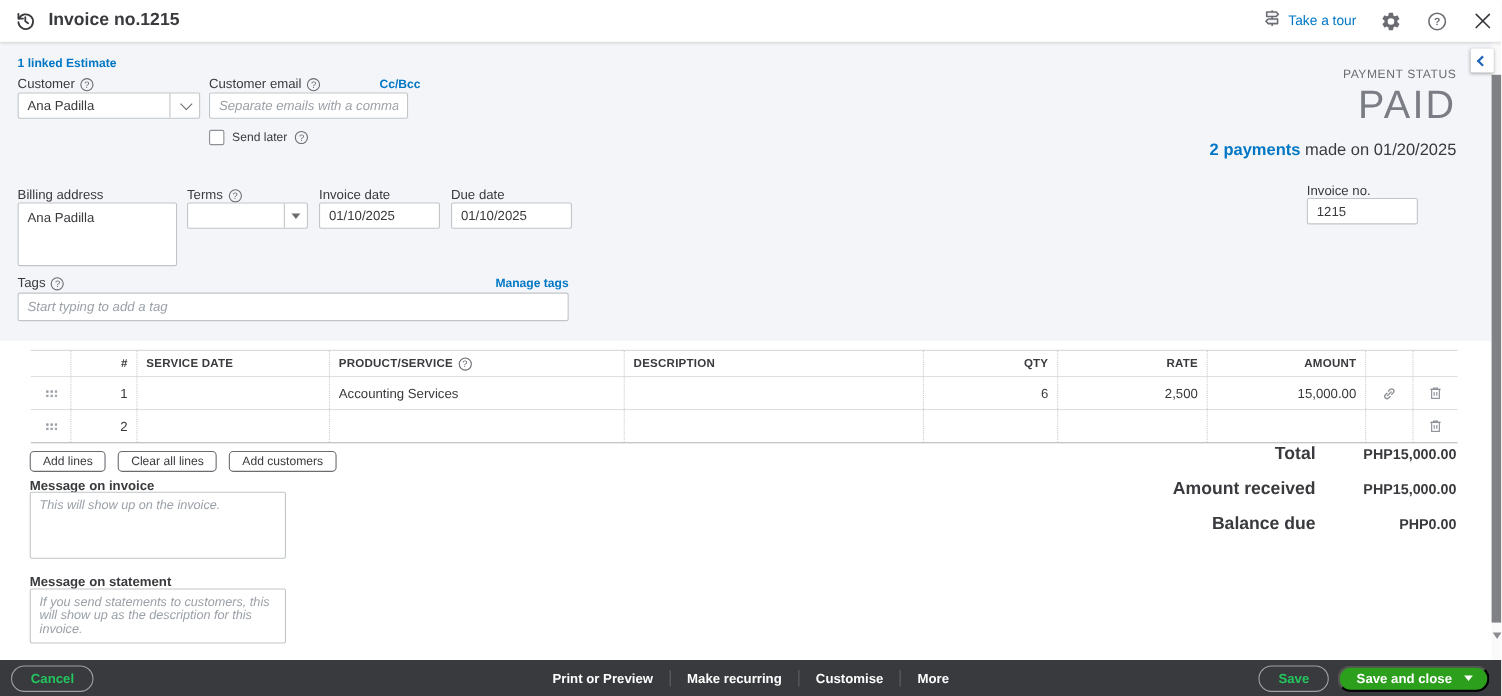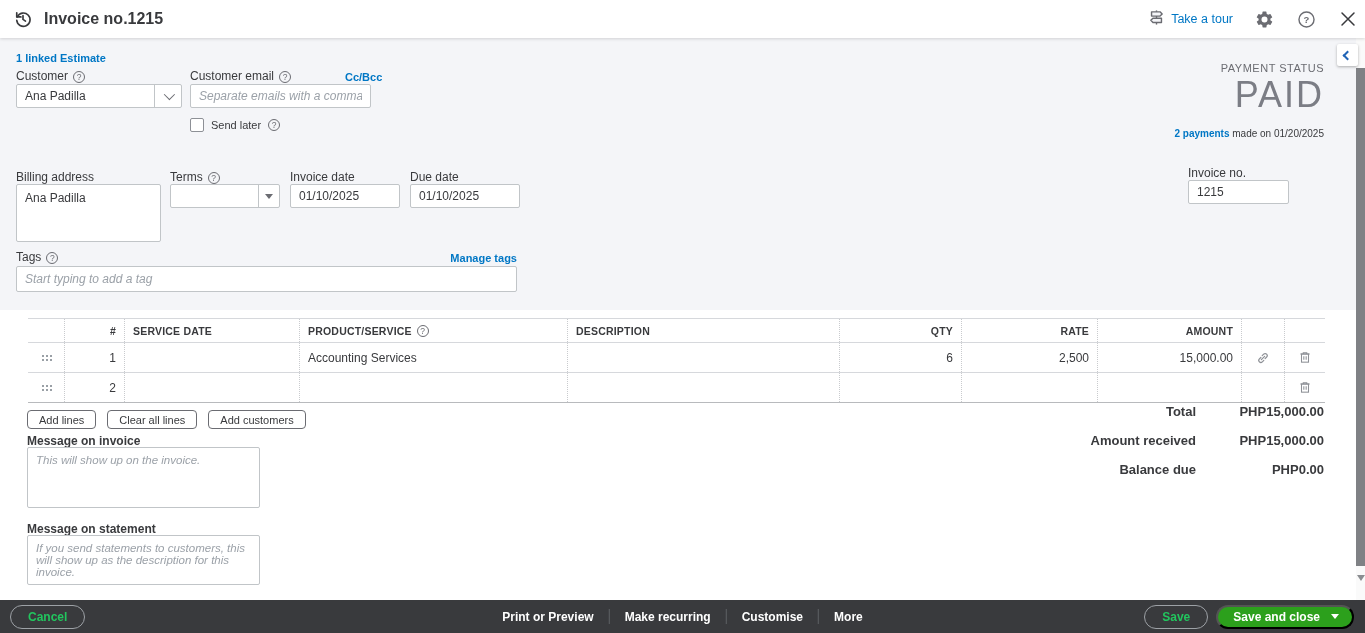--- a/index.html
+++ b/index.html
@@ -37,21 +37,21 @@
   .combo .combo-arrow-sm { width:21px; border-left:1px solid #c1c5c8; display:flex; align-items:center; justify-content:center; }
   .caret-down { width:0; height:0; border-left:4px solid transparent; border-right:4px solid transparent; border-top:5px solid #6b6c72; }
   .chev { width:8px; height:8px; border-right:1.6px solid #6b6c72; border-bottom:1.6px solid #6b6c72;
           transform:rotate(45deg) translateY(-2px); }
   .sendlater { position:absolute; left:190px; top:80px; display:flex; align-items:center; gap:7px; }
   .checkbox { width:14px; height:14px; background:#fff; border:1px solid #8d9096; border-radius:2px; cursor:pointer; }
   .sendlater-label { font-size:11px; }
 
   .paystatus-label { position:absolute; right:32px; top:24px; font-size:11px; color:#6b6c72; letter-spacing:.5px; }
   .paystatus-value { position:absolute; right:32px; top:36px; font-size:36px; font-weight:400; color:#7b7d85; letter-spacing:2px; }
-  .payments-line { position:absolute; right:32px; top:90px; font-size:10px; color:#393a3d; }
+  .payments-line { position:absolute; right:32px; top:90px; font-size:15px; color:#393a3d; }
   .payments-line .blue-link { font-weight:700; }
 
   textarea.areabox { position:absolute; background:#fff; border:1px solid #c1c5c8; border-radius:2px; resize:none;
             font-family:"Liberation Sans",sans-serif; font-size:12px; color:#393a3d; padding:6px 8px; }
   textarea.areabox::placeholder { color:#9ba1a8; font-style:italic; }
 
   .tags-head { position:absolute; left:16px; top:212px; width:501px; display:flex; justify-content:space-between; align-items:flex-end; }
   .tags-label { font-size:12px; }
   .manage-tags { font-size:11px; font-weight:700; }
 
@@ -71,21 +71,21 @@
       background-image:radial-gradient(circle, #9aa0a6 1.1px, transparent 1.2px);
       background-size:4px 4px; background-position:0 0; }
 
   .table-btns { position:absolute; left:27px; top:410px; display:flex; gap:11px; }
   .tbtn { height:19px; padding:0 11px; font-family:"Liberation Sans",sans-serif; font-size:11px; color:#393a3d;
           background:#fff; border:1px solid #6b6c72; border-radius:4px; cursor:pointer; }
 
   
   .totals { position:absolute; right:41px; top:404px; }
   .tot-row { display:flex; justify-content:flex-end; align-items:baseline; gap:18px; margin-bottom:14px; }
-  .tot-label { font-size:13px; font-weight:700;text-align:right; }
+  .tot-label { font-size:16px; font-weight:700;text-align:right; }
   .tot-value { font-size:13px; font-weight:700; min-width:110px; text-align:right; }
 
   
   .msg-label { position:absolute; font-size:12px; font-weight:700; }
 
   
   .footer { position:absolute; left:0; bottom:0; width:100%; height:33px; background:#393a3d;
             display:flex; align-items:center; z-index:6; }
   .pill { height:24px; border-radius:13px; font-family:"Liberation Sans",sans-serif; font-size:12px; font-weight:700;
           display:flex; align-items:center; cursor:pointer; }

